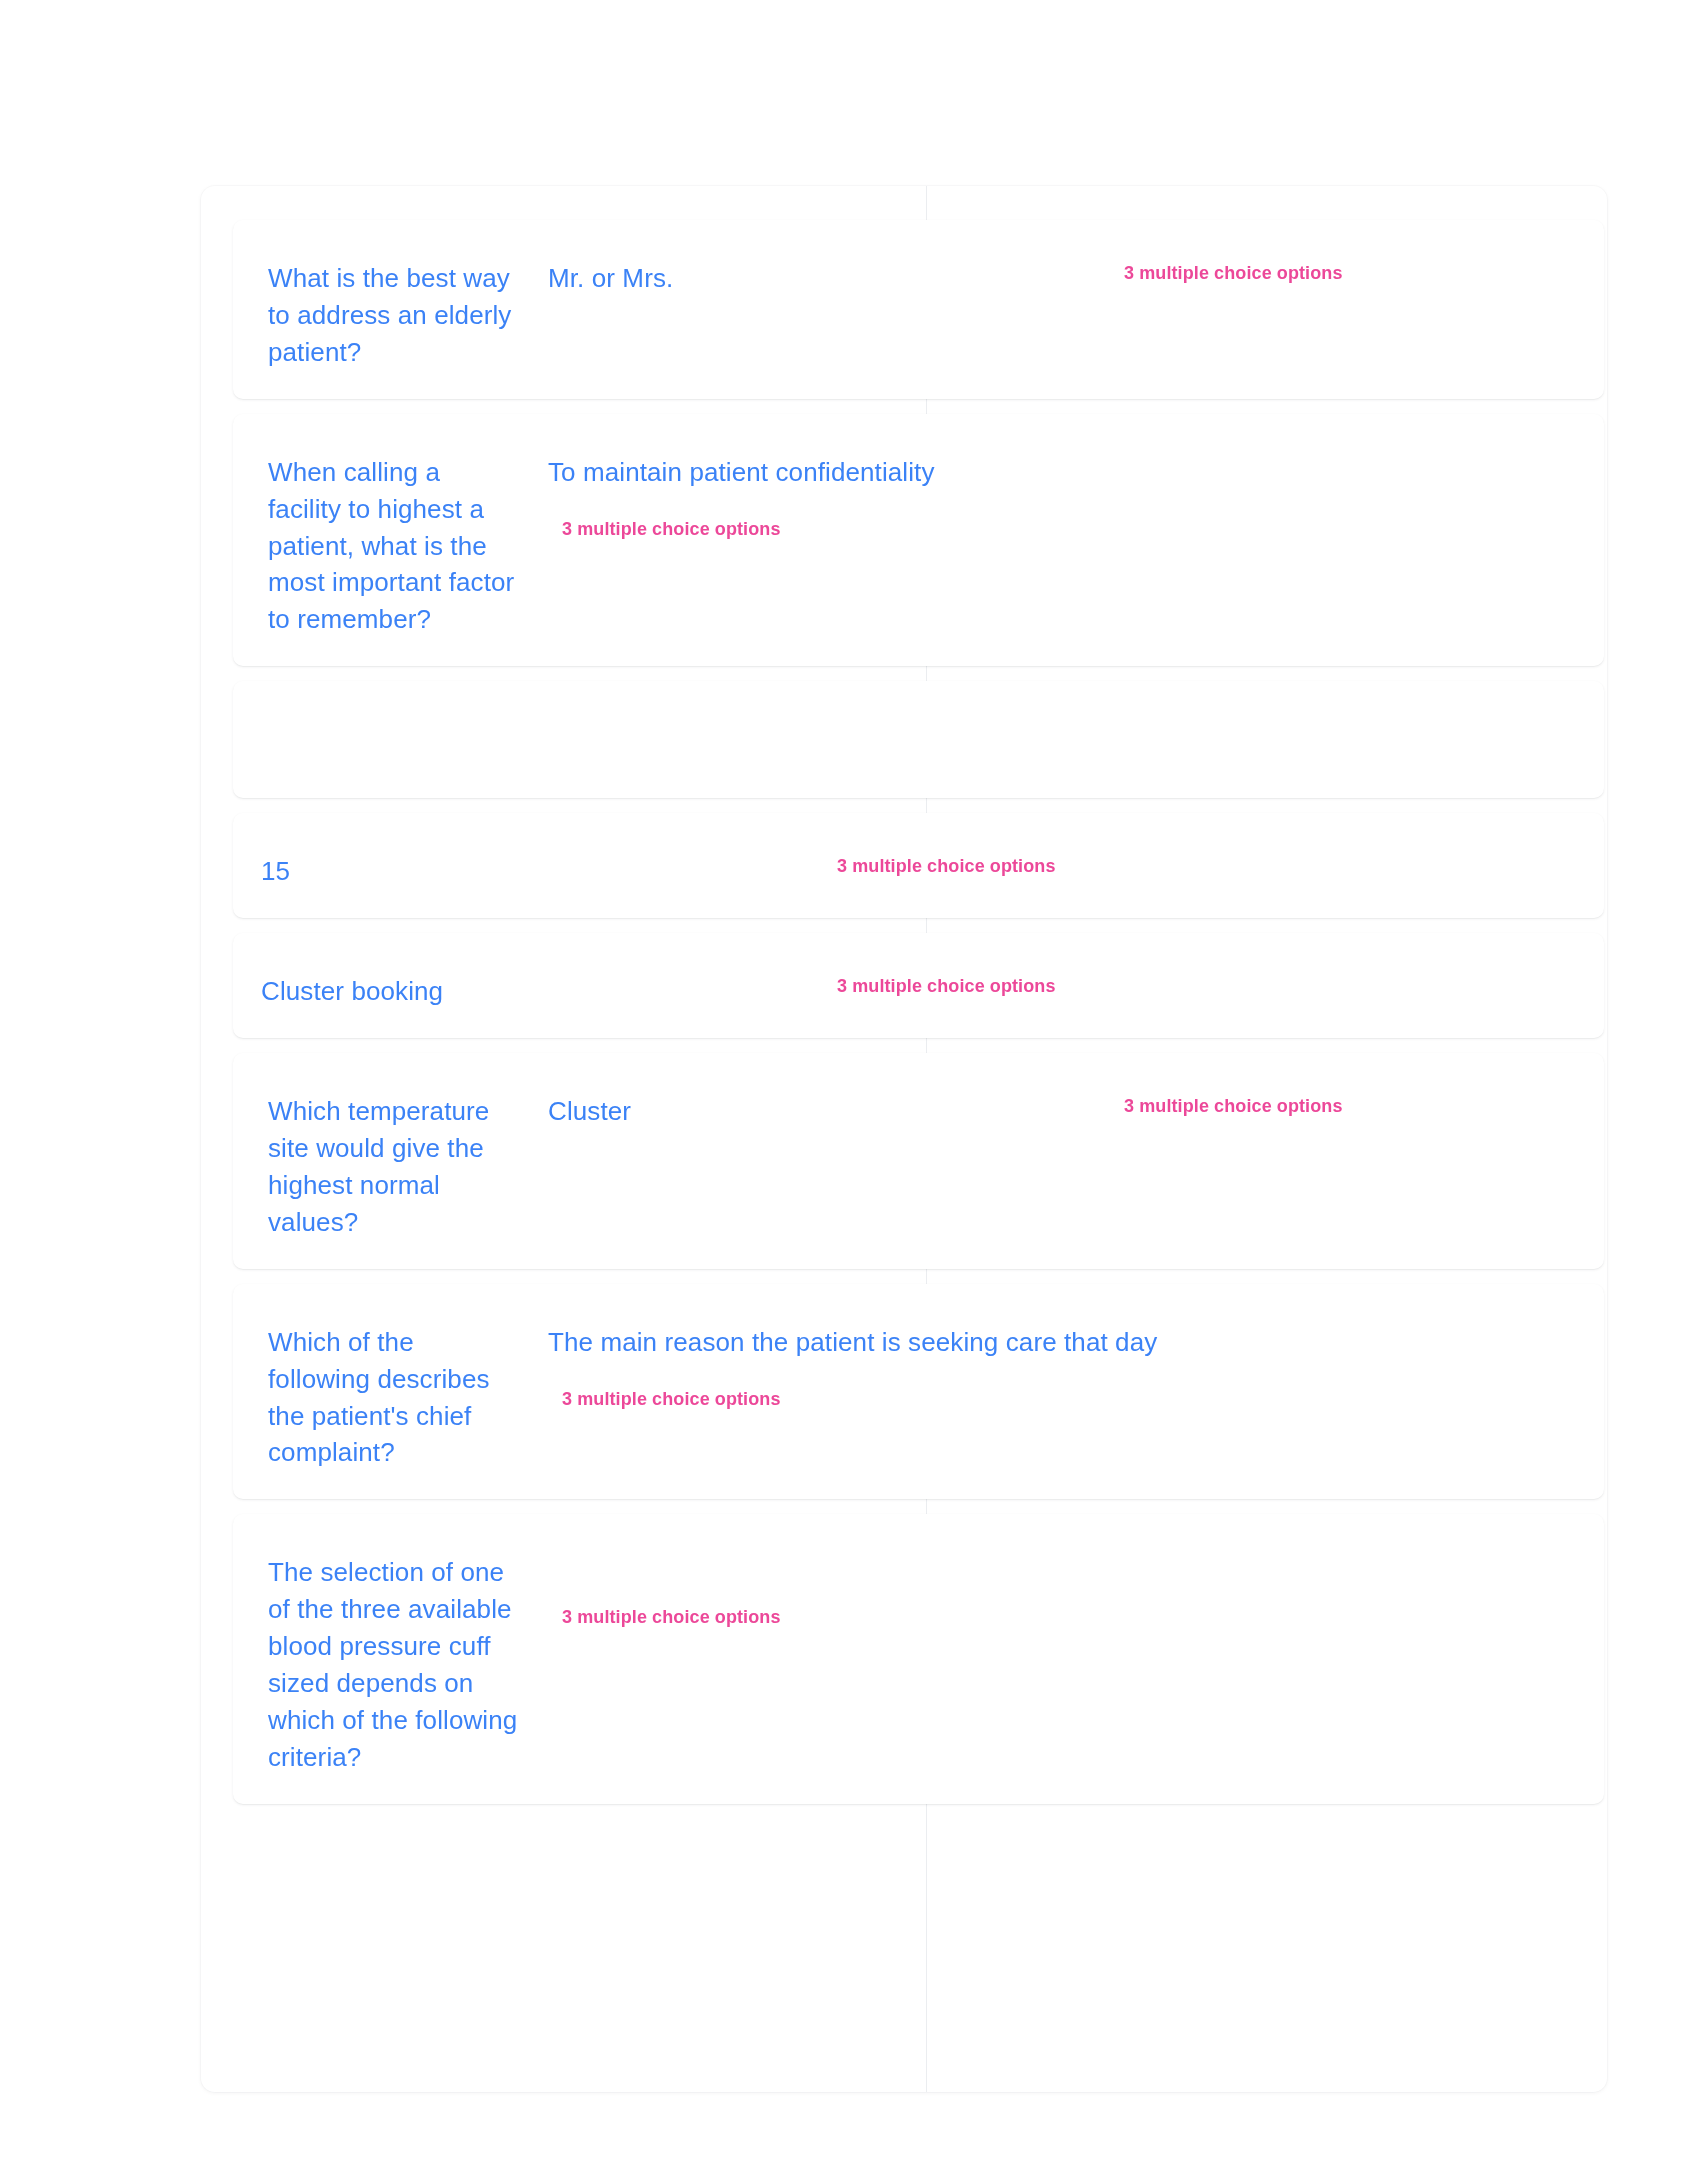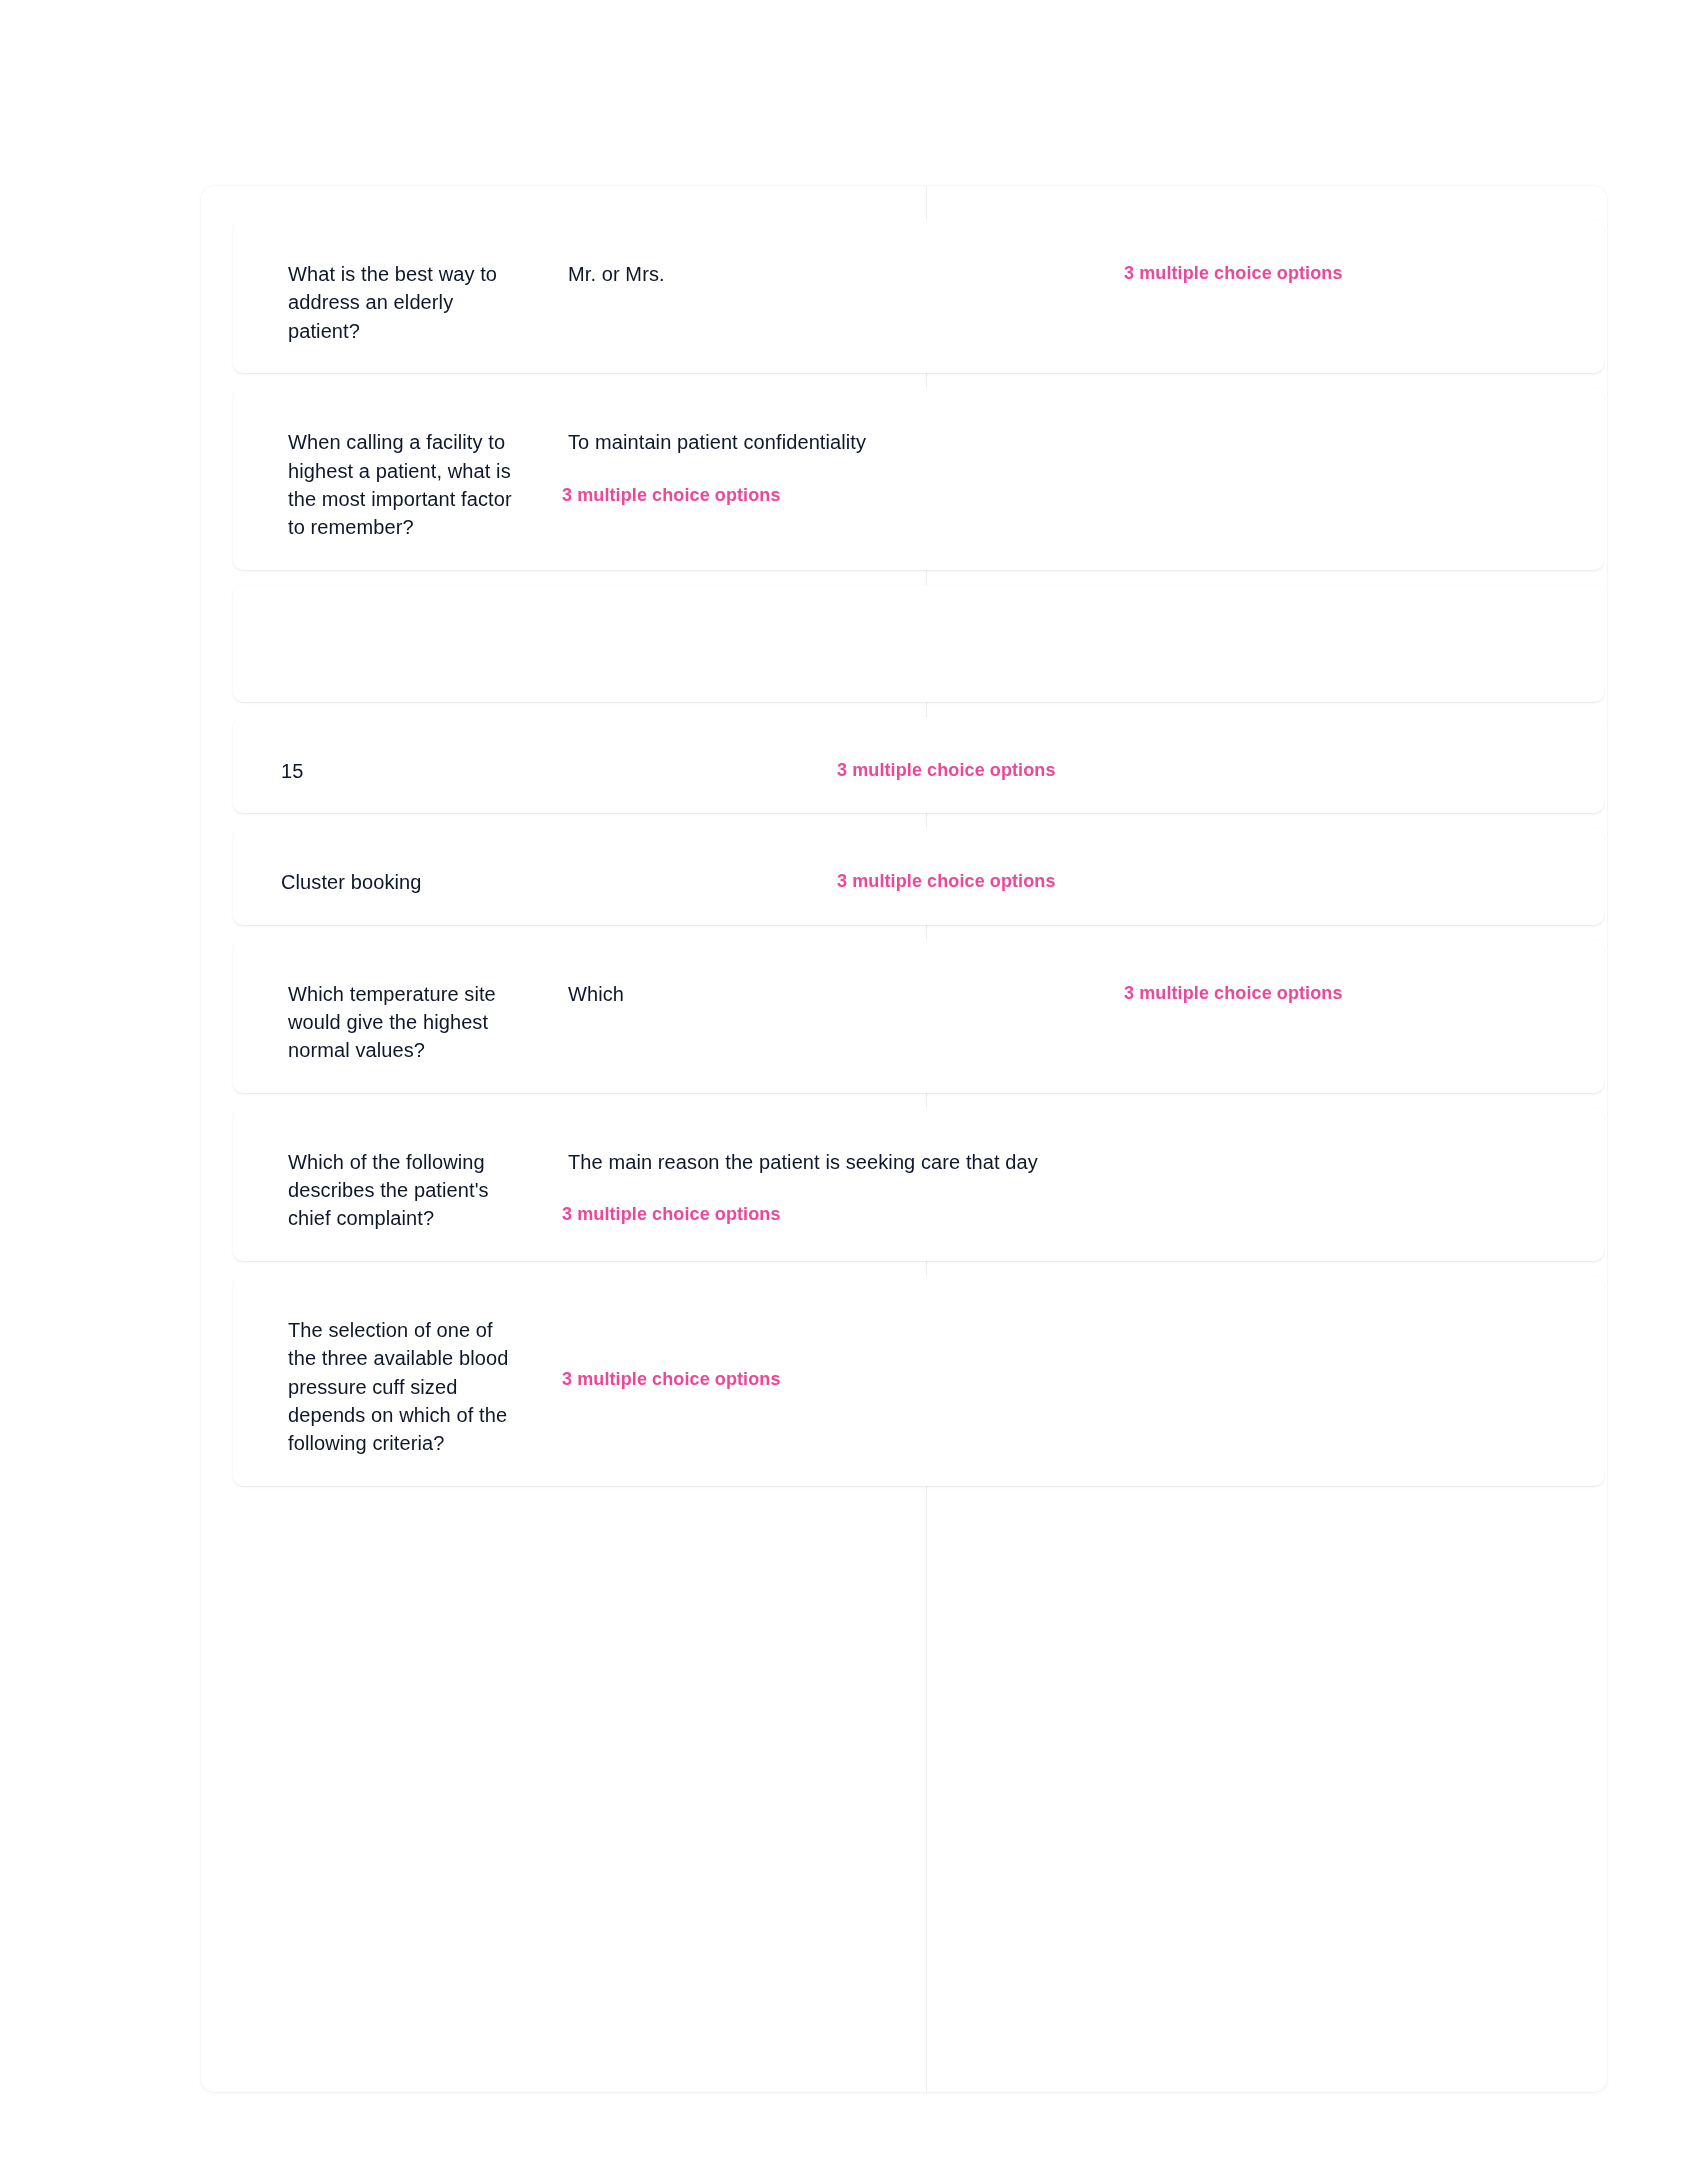--- a/index.html
+++ b/index.html
@@ -72,27 +72,26 @@
     box-sizing: border-box;
   }
   .col-extra {
     flex: 1 1 auto;
     padding-left: 69px;
     box-sizing: border-box;
   }
 
   .term-text,
   .def-text {
-    font-size: 20px;
+    font-size: 26px;
     line-height: 1.42;
-    color: #0f172a;
+    color: #3b82f6;
     font-weight: 400;
     letter-spacing: 0.1px;
     white-space: pre-line;
-    margin-left: 20px;
   }
 
   .def-text {
     white-space: normal;
   }
 
   
   .col-def.wide {
     width: 713px;
   }
@@ -164,21 +163,21 @@
       </div>
       <div class="col-extra">
         <div class="mc-note in-extra">3 multiple choice options</div>
       </div>
     </div>
     <div class="qa-row">
       <div class="col-term">
         <div class="term-text">Which temperature site would give the highest normal values?</div>
       </div>
       <div class="col-def">
-        <div class="def-text">Which</div>
+        <div class="def-text">Cluster</div>
       </div>
       <div class="col-extra">
         <div class="mc-note in-extra">3 multiple choice options</div>
       </div>
     </div>
     <div class="qa-row">
       <div class="col-term">
         <div class="term-text">Which of the following describes the patient's chief complaint?</div>
       </div>
       <div class="col-def wide">

